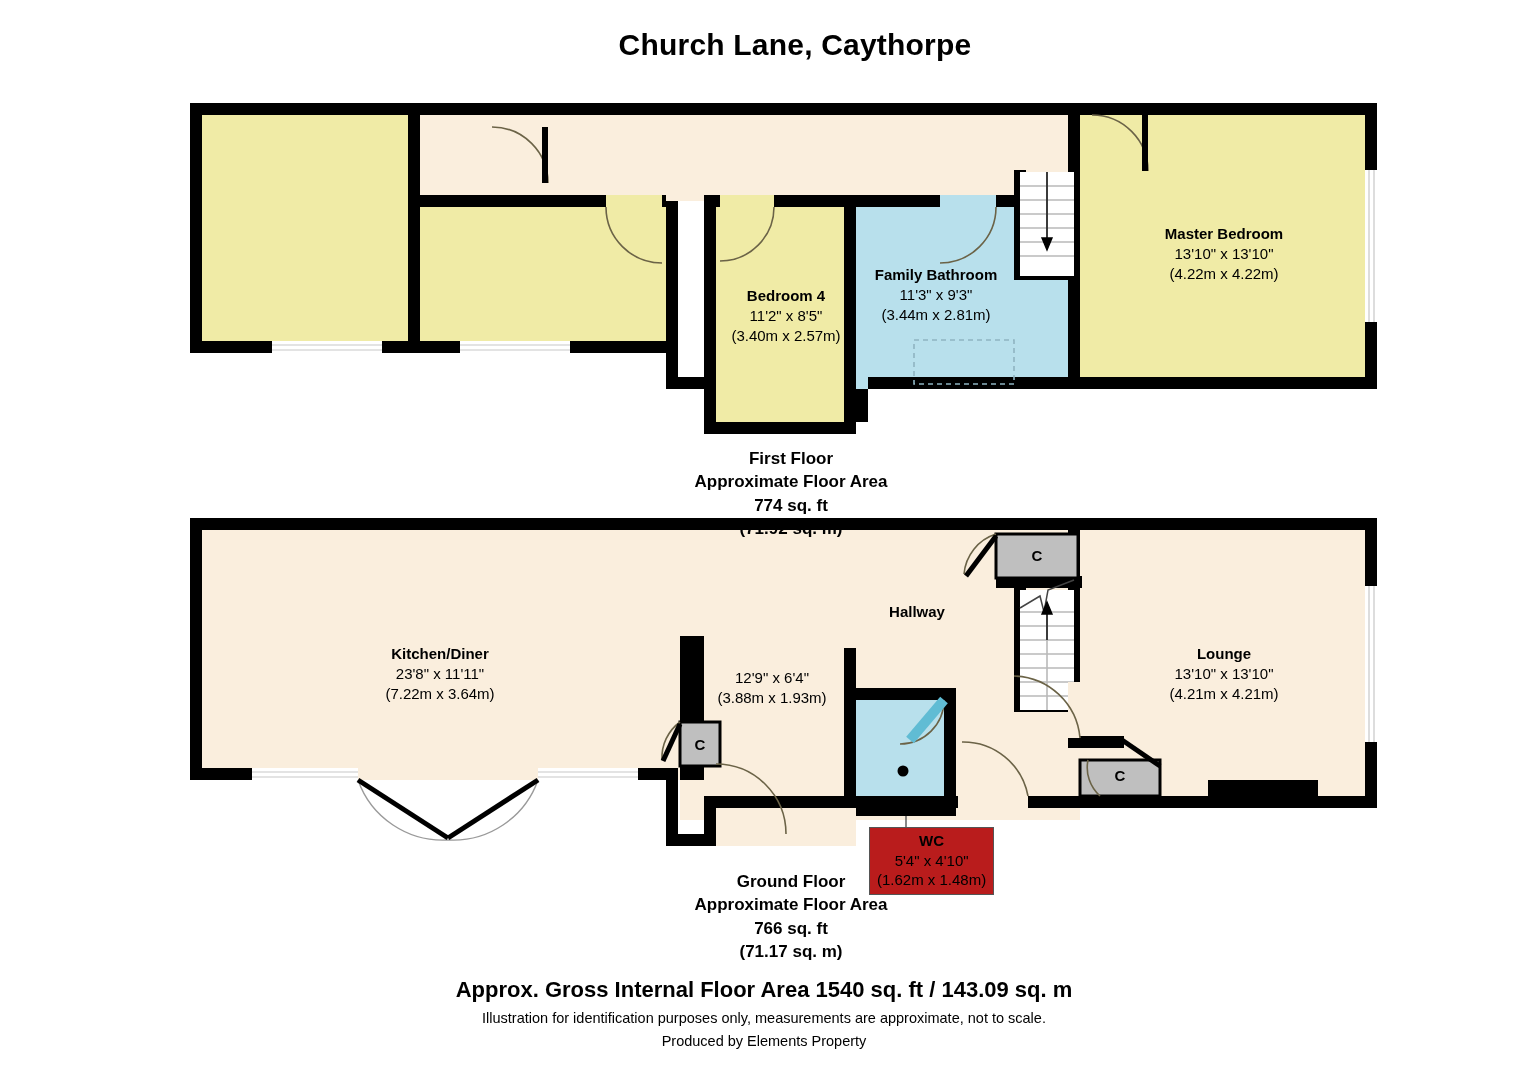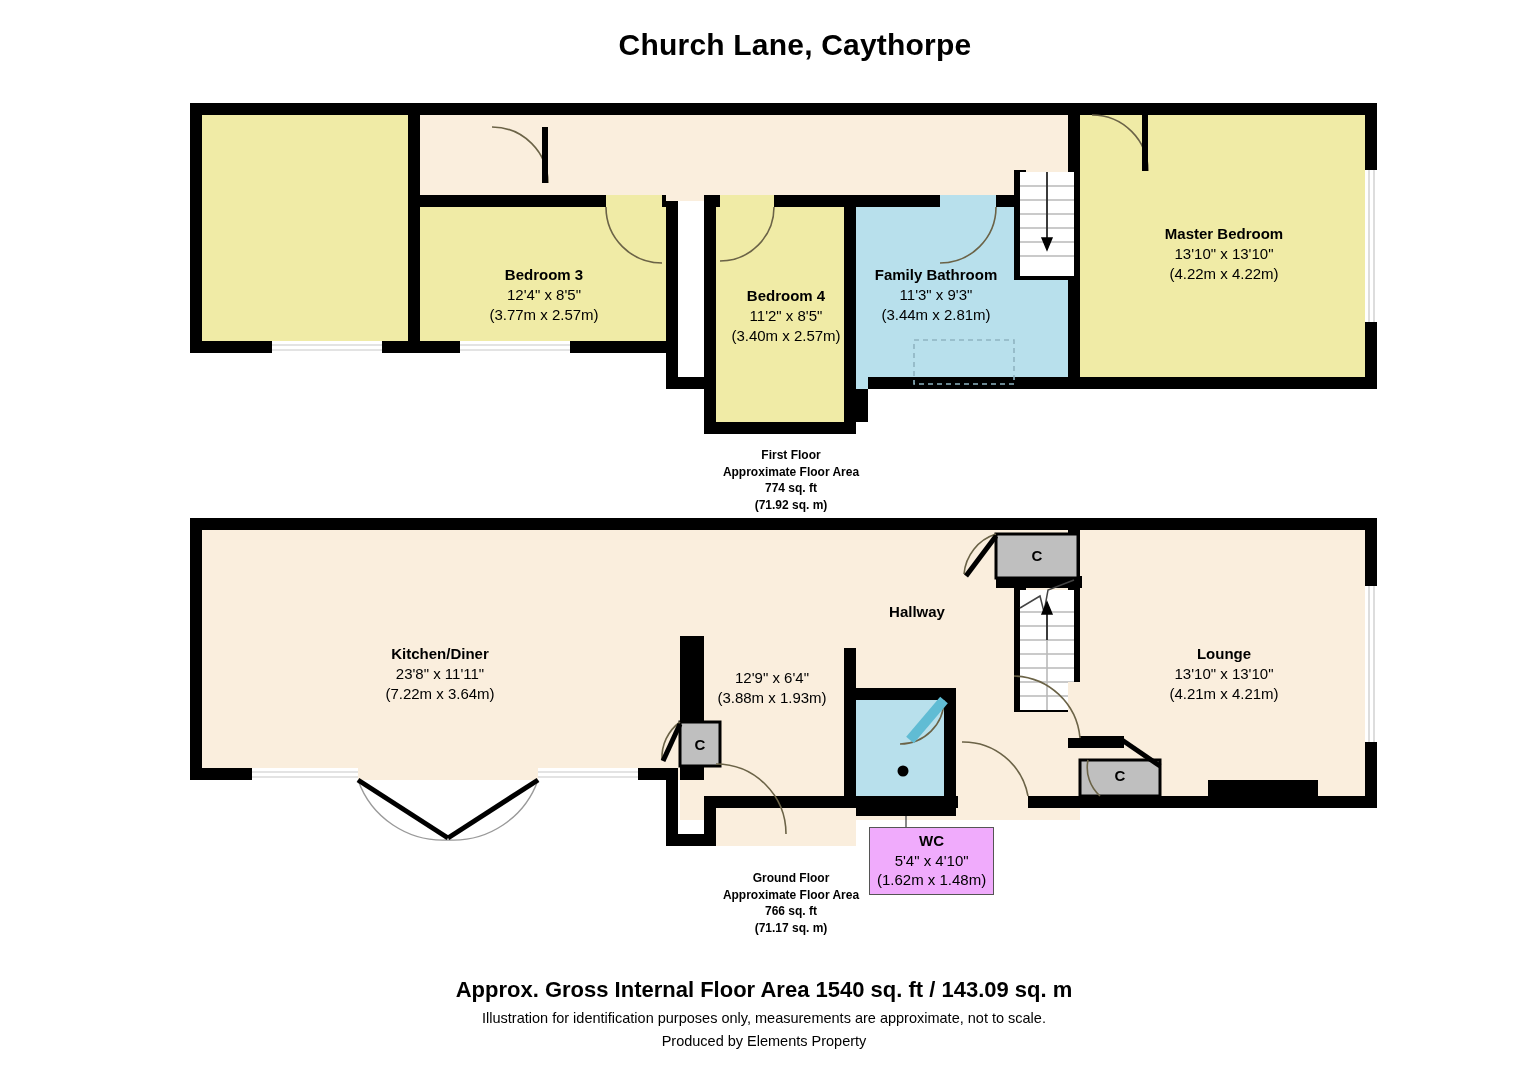--- a/index.html
+++ b/index.html
@@ -51,21 +51,21 @@
     display: block;
   }
   .roomlabel .rdim {
     font-size: 15px;
     font-weight: normal;
     display: block;
   }
   .arealabel {
     position: absolute;
     text-align: center;
-    font-size: 12px;
+    font-size: 17px;
     font-weight: bold;
     line-height: 1.38;
     white-space: nowrap;
   }
   .arealabel span { display: block; }
   .footer {
     position: absolute;
     left: 0;
     width: 1528px;
     text-align: center;
@@ -83,21 +83,21 @@
   }
   .footer .f3 {
     font-size: 14.5px;
     font-weight: normal;
     display: block;
     margin-top: 7px;
   }
   .callout {
     position: absolute;
     border: 1px solid #555;
-    background: #f0abfc;
+    background: #b91c1c;
     text-align: center;
     line-height: 1.3;
     padding: 3px 7px 4px 7px;
     white-space: nowrap;
   }
   .callout .rname { font-size: 15px; font-weight: bold; display: block; }
   .callout .rdim { font-size: 15px; display: block; }
   .cuplabel {
     position: absolute;
     font-size: 15px;
@@ -286,25 +286,20 @@
       <g>
         <rect x="716" y="834" width="70" height="12" fill="#faeedd"></rect>
         <path d="M786,834 A70,70 0 0,0 716,764" fill="none" stroke="#6b6347" stroke-width="1.6"></path>
       </g>
 
       <line x1="906" y1="816" x2="906" y2="832" stroke="#555555" stroke-width="1.4"></line>
     </g>
   </svg>
 
 
-  <div class="roomlabel" style="left:432px; top:265px; width:224px;">
-    <span class="rname">Bedroom 3</span>
-    <span class="rdim">12'4" x 8'5"</span>
-    <span class="rdim">(3.77m x 2.57m)</span>
-  </div>
 
   <div class="roomlabel" style="left:674px; top:286px; width:224px;">
     <span class="rname">Bedroom 4</span>
     <span class="rdim">11'2" x 8'5"</span>
     <span class="rdim">(3.40m x 2.57m)</span>
   </div>
 
   <div class="roomlabel" style="left:824px; top:265px; width:224px;">
     <span class="rname">Family Bathroom</span>
     <span class="rdim">11'3" x 9'3"</span>

